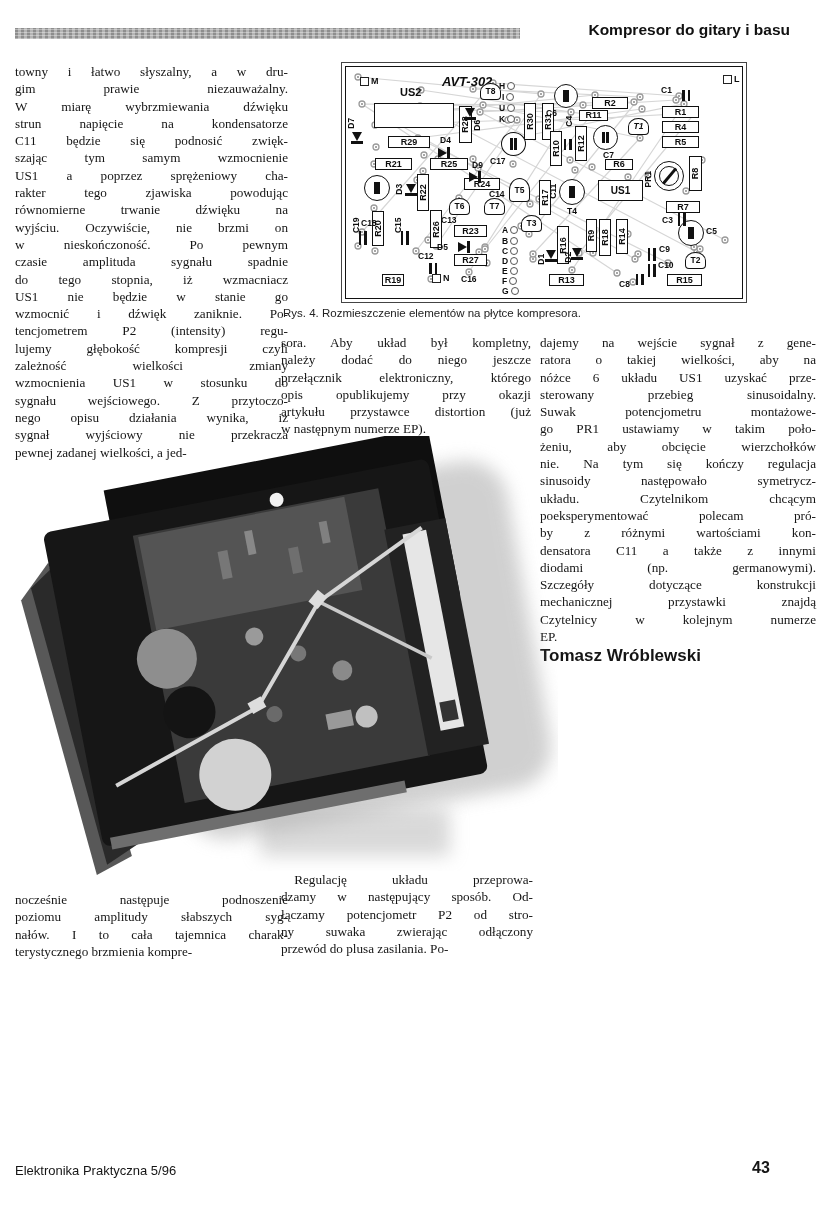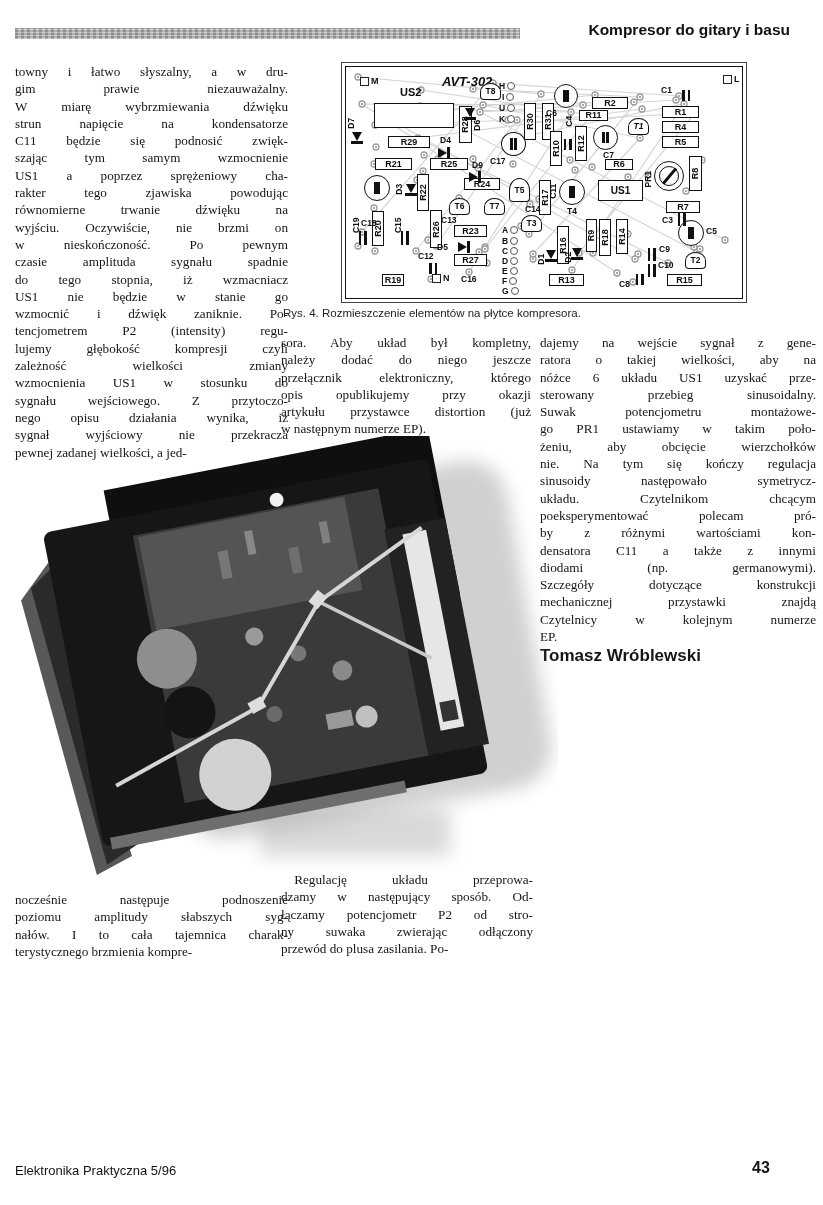--- a/index.html
+++ b/index.html
@@ -523,21 +523,21 @@
         <div class="cmp cap" style="left: 337px; top: 27px; width: 14px; height: 11px;">
           <i class="pl"></i>
           <i class="pl"></i>
         </div>
         <div class="cmp txt" style="left: 319px; top: 23px;">C1</div>
         <div class="cmp cap" style="left: 219px; top: 76px; width: 13px; height: 11px;">
           <i class="pl"></i>
           <i class="pl"></i>
         </div>
         <div class="cmp txt" style="left: 222px; top: 54px; transform: rotate(-90deg);">C4</div>
-        <div class="cmp txt" style="left: 147px; top: 142px; margin-left: 36px;">C14</div>
+        <div class="cmp txt" style="left: 147px; top: 127px;">C14</div>
         <div class="cmp txt" style="left: 99px; top: 153px;">C13</div>
         <div class="cmp cap" style="left: 84px; top: 200px; width: 14px; height: 11px;">
           <i class="pl"></i>
           <i class="pl"></i>
         </div>
         <div class="cmp txt" style="left: 76px; top: 189px;">C12</div>
         <div class="cmp txt" style="left: 119px; top: 212px;">C16</div>
         <div class="cmp cap" style="left: 57px; top: 168px; width: 11px; height: 14px;">
           <i class="pl"></i>
           <i class="pl"></i>

